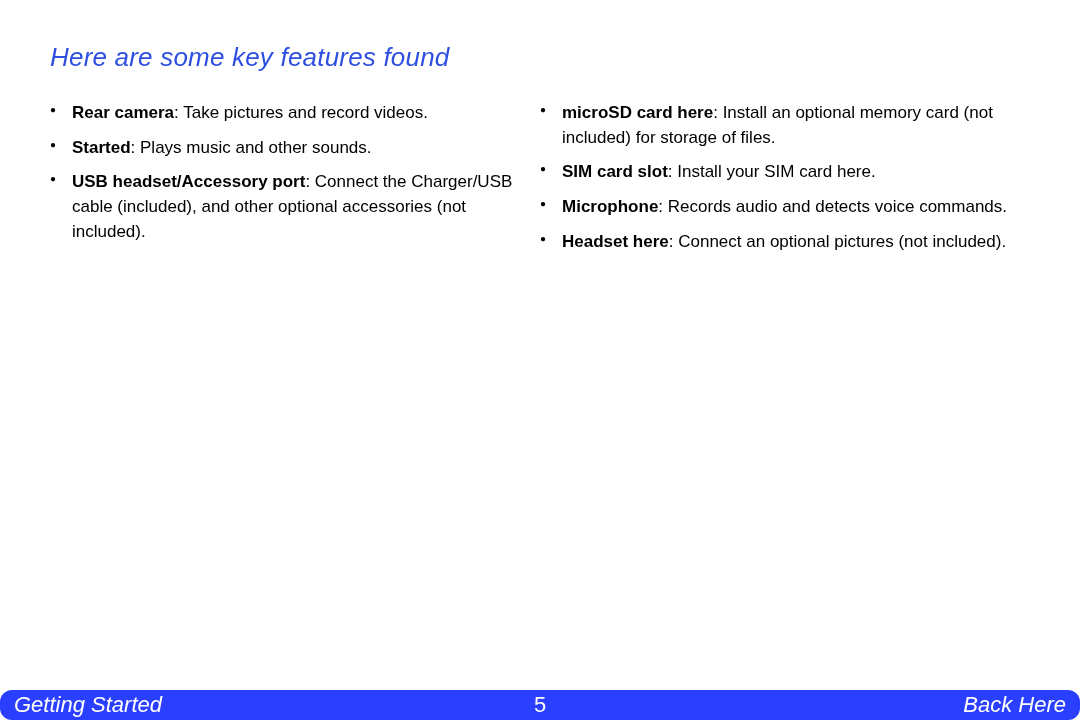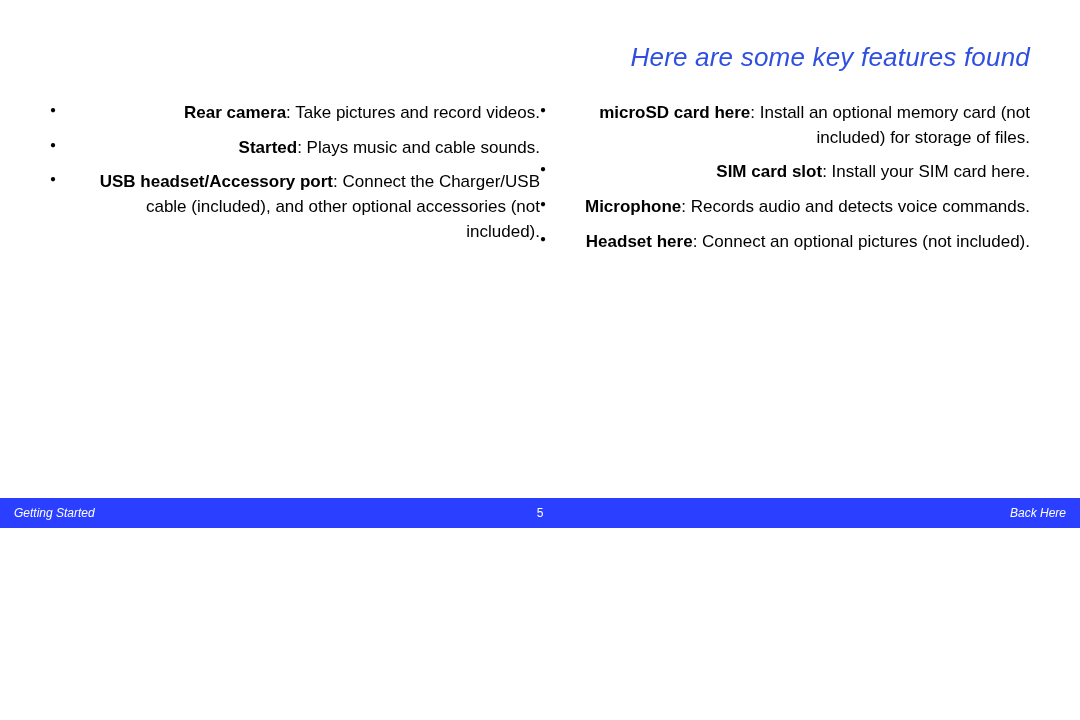--- a/index.html
+++ b/index.html
@@ -5,24 +5,23 @@
     * { margin: 0; padding: 0; box-sizing: border-box; }
     html, body { width: 1080px; height: 720px; }
     body {
       font-family: Arial, Helvetica, sans-serif;
       background: #ffffff;
       position: relative;
       overflow: hidden;
     }
     .page {
       width: 1080px;
-      height: 528px;
+      height: 720px;
       position: relative;
       padding: 40px 50px 0 50px;
-      text-align: right;
     }
     .heading {
       color: #2e4fe0;
       font-style: italic;
       font-size: 26px;
       line-height: 1.35;
       letter-spacing: 0.2px;
       margin-bottom: 26px;
       font-weight: 400;
     }
@@ -58,21 +57,22 @@
       bottom: 0;
       width: 1080px;
       height: 30px;
       background: #2a3fff;
       color: #fff;
       display: flex;
       align-items: center;
       justify-content: space-between;
       padding: 0 14px;
       font-style: italic;
-      font-size: 12px;
+      font-size: 22px;
+      border-radius: 12px;
     }
     .footer .pgnum {
       position: absolute;
       left: 50%;
       transform: translateX(-50%);
       font-style: normal;
     }
   </style>
 </head>
 <body>
@@ -83,21 +83,21 @@
     <span>Here are some key features found</span><br>
   </div>
 
   <div class="columns">
     <div class="col">
       <ul>
         <li>
           <span class="term">Rear camera</span><span>: Take pictures and record videos.</span>
         </li>
         <li>
-          <span class="term">Started</span><span>: Plays music and cable sounds.</span>
+          <span class="term">Started</span><span>: Plays music and other sounds.</span>
         </li>
         <li>
           <span class="term">USB headset/Accessory port</span><span>: Connect the Charger/USB cable (included), and other optional accessories (not included).</span>
         </li>
       </ul>
     </div>
     <div class="col">
       <ul>
         <li>
           <span class="term">microSD card here</span><span>: Install an optional memory card (not included) for storage of files.</span>

